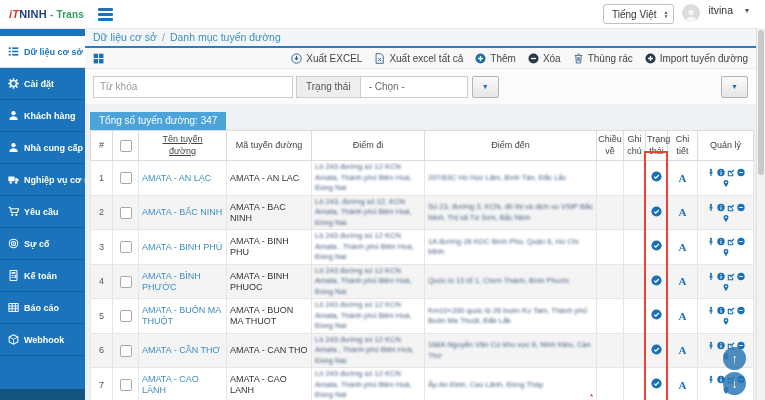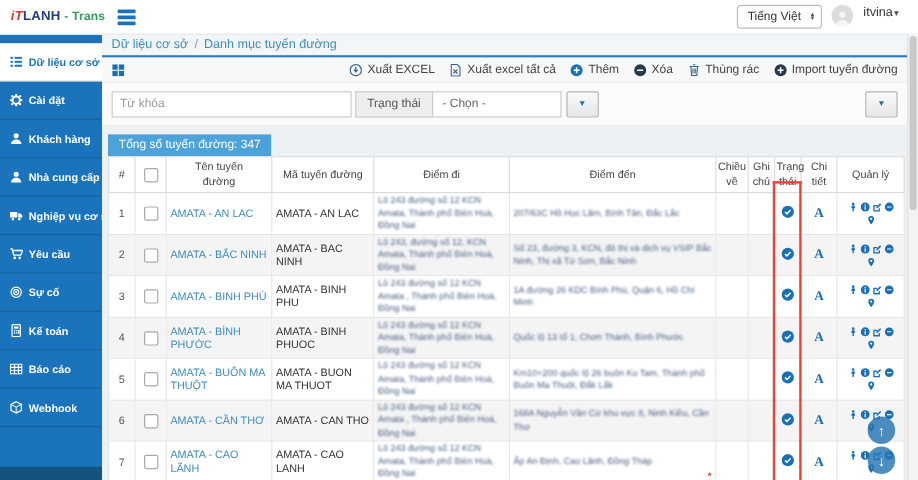--- a/index.html
+++ b/index.html
@@ -15,21 +15,21 @@
   .lg-t{color:#2ca05a;margin-left:3px;font-size:10px;}
   .hamburger{margin-left:13px;display:flex;flex-direction:column;gap:2px;cursor:pointer;}
   .hamburger i{display:block;width:15px;height:3px;background:#1b74bb;border-radius:1px;}
   .top-right{margin-left:auto;display:flex;align-items:flex-start;gap:8px;padding-right:16px;}
   .lang-select{height:18px;border:1px solid #bfbfbf;border-radius:3px;background:#fff;
                display:flex;align-items:center;gap:7px;padding:0 5px 0 8px;font-size:10px;color:#333;}
   .spin{display:flex;flex-direction:column;line-height:4px;font-size:5px;color:#555;}
   .avatar{width:18px;height:18px;border-radius:50%;background:#dcdcdc;overflow:hidden;
           display:flex;align-items:flex-end;justify-content:center;}
   .avatar svg{width:14px;height:14px;color:#f6f6f6;}
-  .user-menu{font-size:10.5px;color:#333;display:flex;align-items:center;gap:1px;}
+  .user-menu{font-size:10.5px;color:#333;display:flex;align-items:center;gap:12px;}
   .caret{font-size:8px;color:#555;}
   
   .sidebar{position:absolute;left:0;top:28px;bottom:0;width:85px;background:#1b74bb;
            box-sizing:border-box;padding-top:8px;}
   .sb-item{height:32px;display:flex;align-items:center;gap:4px;padding:0 2px 0 7px;
            color:#fff;font-size:9px;font-weight:bold;white-space:nowrap;
            border-bottom:1px solid rgba(0,0,0,.15);cursor:pointer;box-sizing:border-box;}
   .sb-item.active{background:#fff;color:#1b74bb;}
   .sb-ico{width:13px;min-width:13px;display:flex;justify-content:center;}
   .sb-ico svg{width:11px;height:11px;}
@@ -68,21 +68,21 @@
               margin-left:5px;cursor:pointer;box-sizing:border-box;}
   .refresh{color:#e0392f;font-size:12px;font-weight:normal;line-height:1;}
   .dd-right{margin-left:auto;}
   
   .table-area{flex:1;background:#edf1f4;padding:5px 4px 0 5px;position:relative;overflow:hidden;}
   .summary-tab{display:inline-block;background:#4ba3da;color:#fff;font-size:10px;
                padding:3px 9px 4px;margin-bottom:0;}
   table{border-collapse:collapse;background:#fff;width:662px;table-layout:fixed;}
   th{border:1px solid #dcdcdc;font-size:9px;font-weight:normal;color:#444;text-align:center;
      padding:3px 1px;background:#fff;line-height:1.3;}
-  th.th-pad{padding:3px 14px;}
+  th.th-pad{padding:3px 14px;text-decoration:underline;}
   td{border:1px solid #e6e6e6;font-size:9px;padding:1px 3px;color:#333;line-height:1.2;
      height:23px;overflow:hidden;position:relative;box-sizing:border-box;}
   tbody tr:nth-child(even) td{background:#f4f4f4;}
   .c-no,.c-cb,.c-tt,.c-ct,.c-ql{text-align:center;}
   .c-no{color:#555;}
   a.route{color:#3c8dbc;text-decoration:none;cursor:pointer;}
   .blurred{filter:blur(1px);color:#4d6285;font-size:7.5px;display:block;line-height:1.4;}
   .cb{display:inline-block;width:10px;height:10px;border:1px solid #a9a9a9;background:#fff;
       border-radius:2px;vertical-align:middle;cursor:pointer;}
   .ic-status{color:#1a6fb5;display:inline-flex;cursor:pointer;}
@@ -104,21 +104,21 @@
   .vthumb{position:absolute;top:2px;left:1px;width:6px;height:145px;background:#c9c9c9;border-radius:3px;}
 </style>
 </head>
 <body>
 
 <div class="page">
 
   <header class="topbar">
     <div class="logo-box">
       <span class="lg-i">iT</span>
-        <span class="lg-v">LANH</span>
+        <span class="lg-v">NINH</span>
         <span class="lg-t">- Trans</span>
     </div>
     <div class="hamburger">
         <i></i>
         <i></i>
         <i></i>
       </div>
     <div class="top-right">
       <div class="lang-select">
         <span>Tiếng Việt</span>

